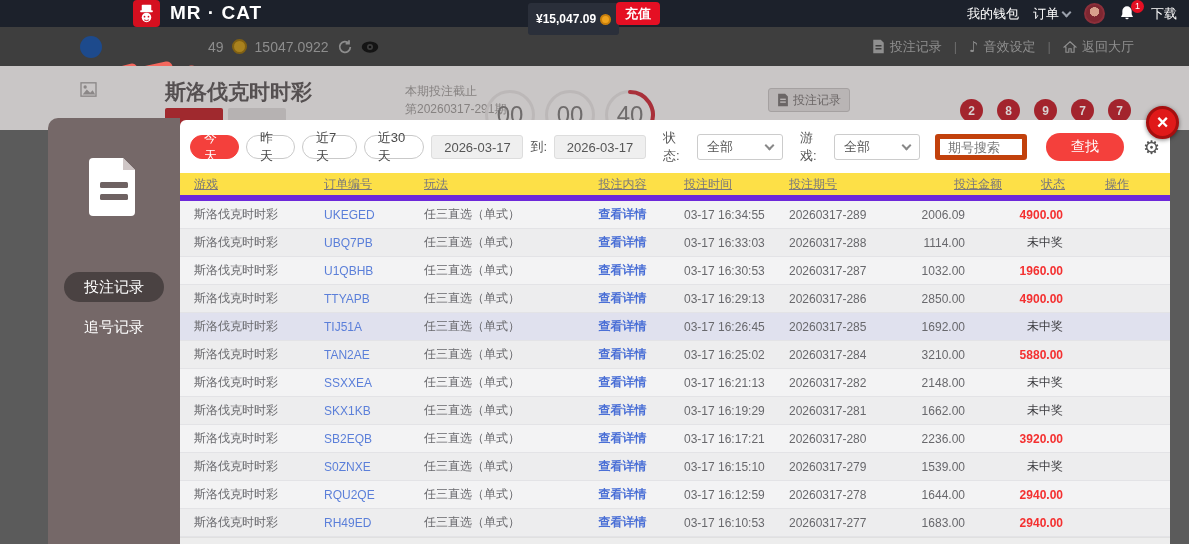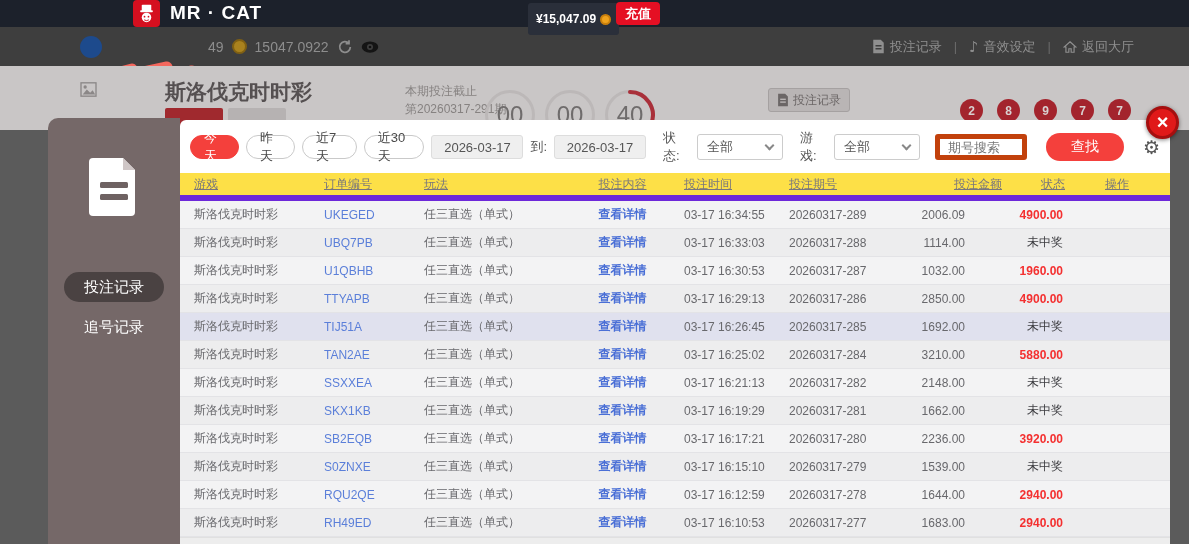--- a/index.html
+++ b/index.html
@@ -107,20 +107,36 @@
     </div>
     <div class="brand">MR · CAT</div>
 
     <div class="balance-chip">
       <span>¥15,047.09</span>
       <span class="coin"></span>
     </div>
     <span class="chev" style="position:absolute;left:622px;top:11px;"></span>
     <button class="recharge-btn">充值</button>
 
+    <div class="top-right">
+      <span class="top-link">我的钱包</span>
+      <span class="top-link">
+        <span>订单</span>
+        <span class="chev"></span>
+      </span>
+      <span class="avatar"></span>
+      <span class="bell-wrap">
+        <svg width="16" height="18" viewBox="0 0 24 24">
+          <path d="M12 2 a7 7 0 0 1 7 7 v5 l2 4 H3 l2-4 V9 a7 7 0 0 1 7-7 z" fill="#fff"></path>
+          <path d="M9.5 19 a2.5 2.5 0 0 0 5 0 z" fill="#fff"></path>
+        </svg>
+        <span class="badge">1</span>
+      </span>
+      <span class="top-link">下载</span>
+    </div>
   </div>
 
   <div class="subbar">
     <div class="sub-left">
       <span class="blue-ava"></span>
       <span style="width:90px"></span>
       <span>49</span>
       <span class="coin" style="width:15px;height:15px;background:#a9821e;border-color:#806013;"></span>
       <span>15047.0922</span>
       <svg width="16" height="16" viewBox="0 0 24 24">

